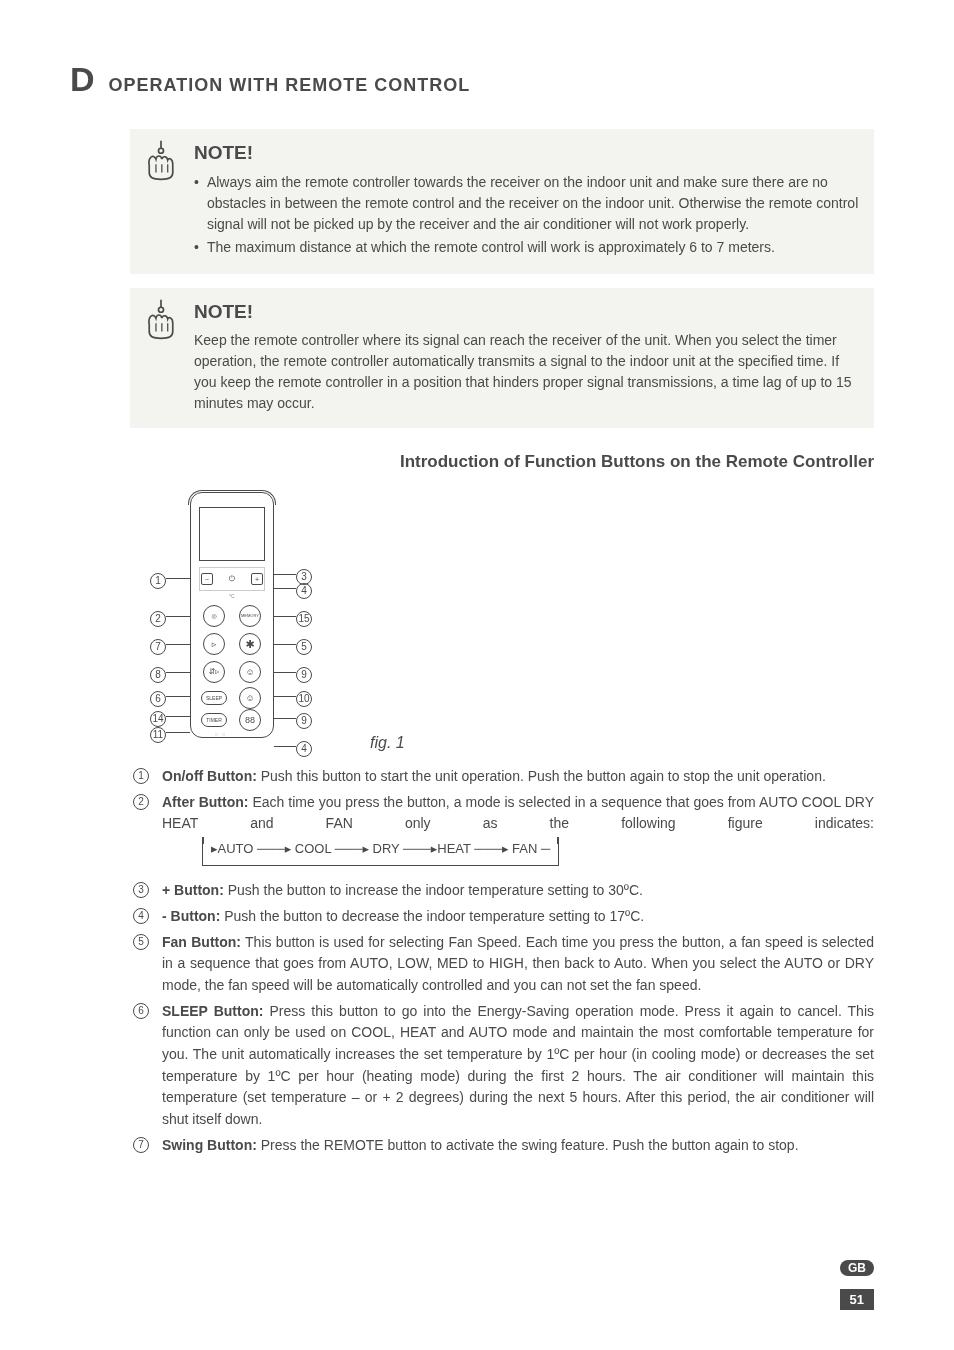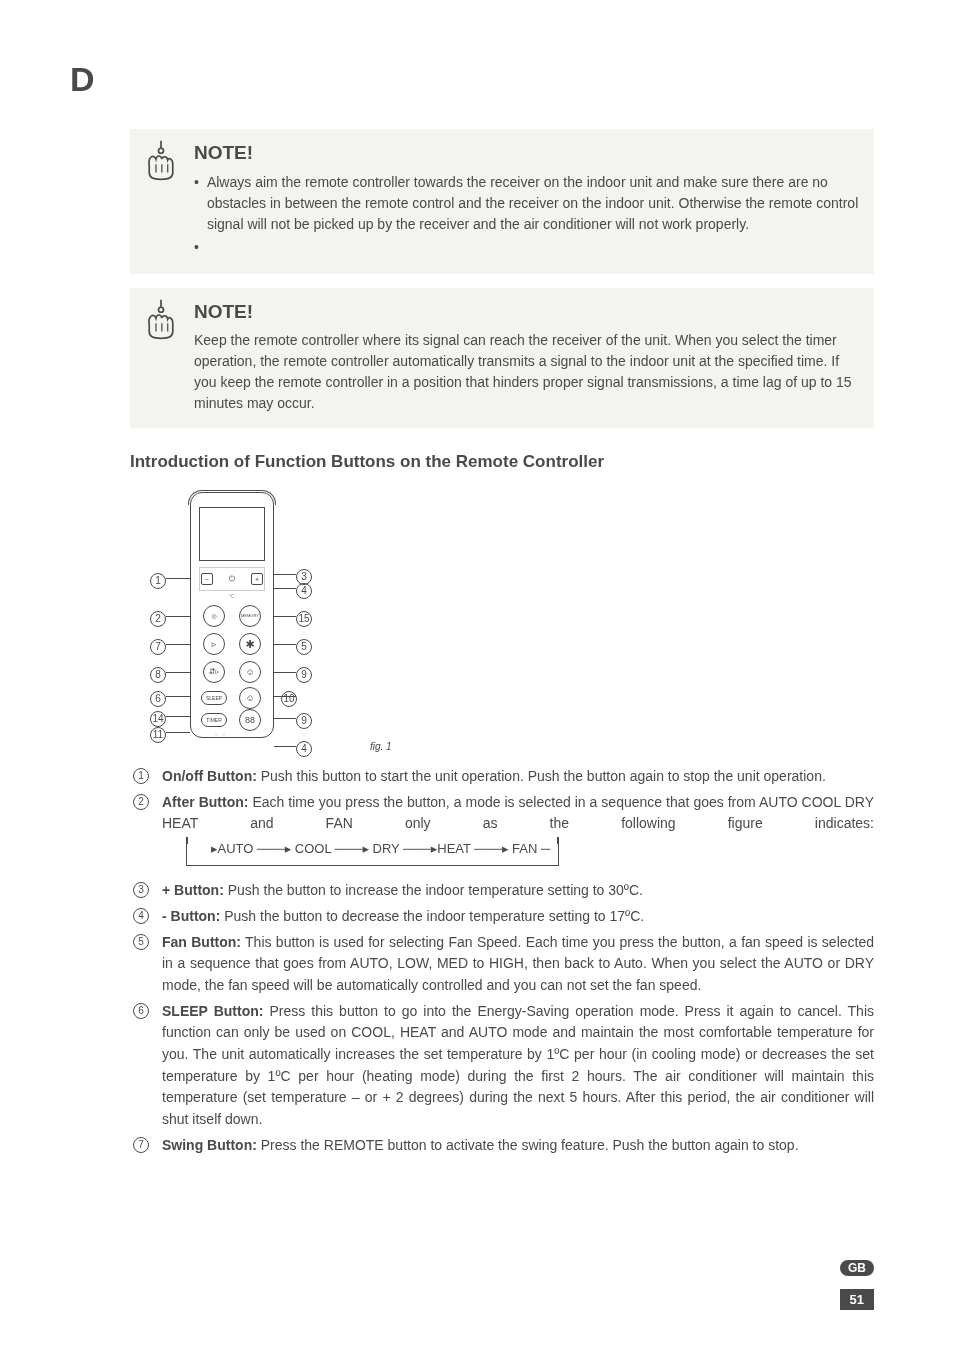--- a/index.html
+++ b/index.html
@@ -39,29 +39,30 @@
     font-size: 14px;
     line-height: 1.5;
   }
   .note-icon-cell { width: 36px; flex-shrink: 0; }
   .note-heading { font-weight: 700; margin-bottom: 4px; font-size: 19px; }
   .note-bullet { display: flex; gap: 8px; margin-bottom: 2px; }
   .intro-heading {
     font-weight: 700;
     font-size: 17px;
     margin: 24px 0 14px 60px;
+    text-align: right;
   }
   .figure-area {
     margin-left: 50px;
     margin-bottom: 10px;
     display: flex;
     align-items: flex-end;
     gap: 20px;
   }
-  .fig-caption { font-style: italic; font-size: 10px; color: #4a4a4a; margin-bottom: 4px; }
+  .fig-caption { font-style: italic; font-size: 16px; color: #4a4a4a; margin-bottom: 4px; }
   .desc-list { margin-left: 60px; }
   .desc-item {
     display: flex;
     gap: 10px;
     font-size: 14px;
     line-height: 1.55;
     margin-bottom: 4px;
     text-align: justify;
   }
   .desc-num {
@@ -83,22 +84,22 @@
     align-items: center;
     justify-content: center;
     font-size: 10px;
     line-height: 1;
   }
   .desc-body { flex: 1; }
   .desc-body b { font-weight: 700; }
   .mode-flow {
     border: 1px solid #4a4a4a;
     border-top: none;
-    padding: 2px 8px 6px 24px;
-    margin: 2px 0 10px 24px;
+    padding: 2px 8px 6px 8px;
+    margin: 2px 0 10px 40px;
     display: inline-block;
     font-size: 13px;
     position: relative;
   }
   .mode-flow::before, .mode-flow::after {
     content: "";
     position: absolute;
     top: 0;
     width: 1px; height: 7px; background: #4a4a4a;
   }
@@ -158,39 +159,41 @@
   .btn-oval { position:absolute; width:26px; height:14px; border:1.5px solid #4a4a4a; border-radius:8px; background:#fff; font-size:5px; display:flex; align-items:center; justify-content:center;}
   .lead { position:absolute; background:#4a4a4a; height:1px; }
   .vnum { position:absolute; }
   .tiny { font-size:5px; color:#888; position:absolute;}
 </style>
 </head>
 <body>
 
 <div class="section-header">
   <span class="section-letter">D</span>
+  <span class="section-title">OPERATION WITH REMOTE CONTROL</span>
 </div>
 
 <div class="note-box">
   <div class="note-icon-cell">
     <svg viewBox="0 0 40 50" width="34" height="42">
       <path d="M20 2 L20 12" stroke="#4a4a4a" stroke-width="2" fill="none"></path>
       <circle cx="20" cy="14" r="3" fill="none" stroke="#4a4a4a" stroke-width="2"></circle>
       <path d="M6 32 C4 20 12 18 14 24 C15 19 20 19 21 24 C22 20 27 20 28 25 C29 22 34 23 34 30 L34 40 C34 46 30 48 20 48 C10 48 6 46 6 40 Z" fill="none" stroke="#4a4a4a" stroke-width="2"></path>
       <path d="M14 30 L14 40 M21 30 L21 40 M28 30 L28 40" stroke="#4a4a4a" stroke-width="1.5"></path>
     </svg>
   </div>
   <div>
     <div class="note-heading">NOTE!</div>
     <div class="note-bullet">
         <span>•</span>
         <span>Always aim the remote controller towards the receiver on the indoor unit and make sure there are no obstacles in between the remote control and the receiver on the indoor unit. Otherwise the remote control signal will not be picked up by the receiver and the air conditioner will not work properly.</span>
       </div>
     <div class="note-bullet">
         <span>•</span>
+        <span>The maximum distance at which the remote control will work is approximately 6 to 7 meters.</span>
       </div>
   </div>
 </div>
 
 <div class="note-box">
   <div class="note-icon-cell">
     <svg viewBox="0 0 40 50" width="34" height="42">
       <path d="M20 2 L20 12" stroke="#4a4a4a" stroke-width="2" fill="none"></path>
       <circle cx="20" cy="14" r="3" fill="none" stroke="#4a4a4a" stroke-width="2"></circle>
       <path d="M6 32 C4 20 12 18 14 24 C15 19 20 19 21 24 C22 20 27 20 28 25 C29 22 34 23 34 30 L34 40 C34 46 30 48 20 48 C10 48 6 46 6 40 Z" fill="none" stroke="#4a4a4a" stroke-width="2"></path>
@@ -261,21 +264,21 @@
     <span class="vnum" style="left:176px; top:80px;"><span class="circ">3</span></span>
     <div class="lead" style="left:154px; top:88px; width:22px;"></div>
     <span class="vnum" style="left:176px; top:94px;"><span class="circ">4</span></span>
     <div class="lead" style="left:154px; top:102px; width:22px;"></div>
     <span class="vnum" style="left:176px; top:122px;"><span class="circ">15</span></span>
     <div class="lead" style="left:154px; top:130px; width:22px;"></div>
     <span class="vnum" style="left:176px; top:150px;"><span class="circ">5</span></span>
     <div class="lead" style="left:154px; top:158px; width:22px;"></div>
     <span class="vnum" style="left:176px; top:178px;"><span class="circ">9</span></span>
     <div class="lead" style="left:154px; top:186px; width:22px;"></div>
-    <span class="vnum" style="left:161px; top:202px;"><span class="circ">10</span></span>
+    <span class="vnum" style="left:176px; top:202px;"><span class="circ">10</span></span>
     <div class="lead" style="left:154px; top:210px; width:22px;"></div>
     <span class="vnum" style="left:176px; top:224px;"><span class="circ">9</span></span>
     <div class="lead" style="left:154px; top:232px; width:22px;"></div>
     <span class="vnum" style="left:176px; top:252px;"><span class="circ">4</span></span>
     <div class="lead" style="left:154px; top:260px; width:22px;"></div>
   </div>
   <span class="fig-caption">fig. 1</span>
 </div>
 
 <div class="desc-list">

